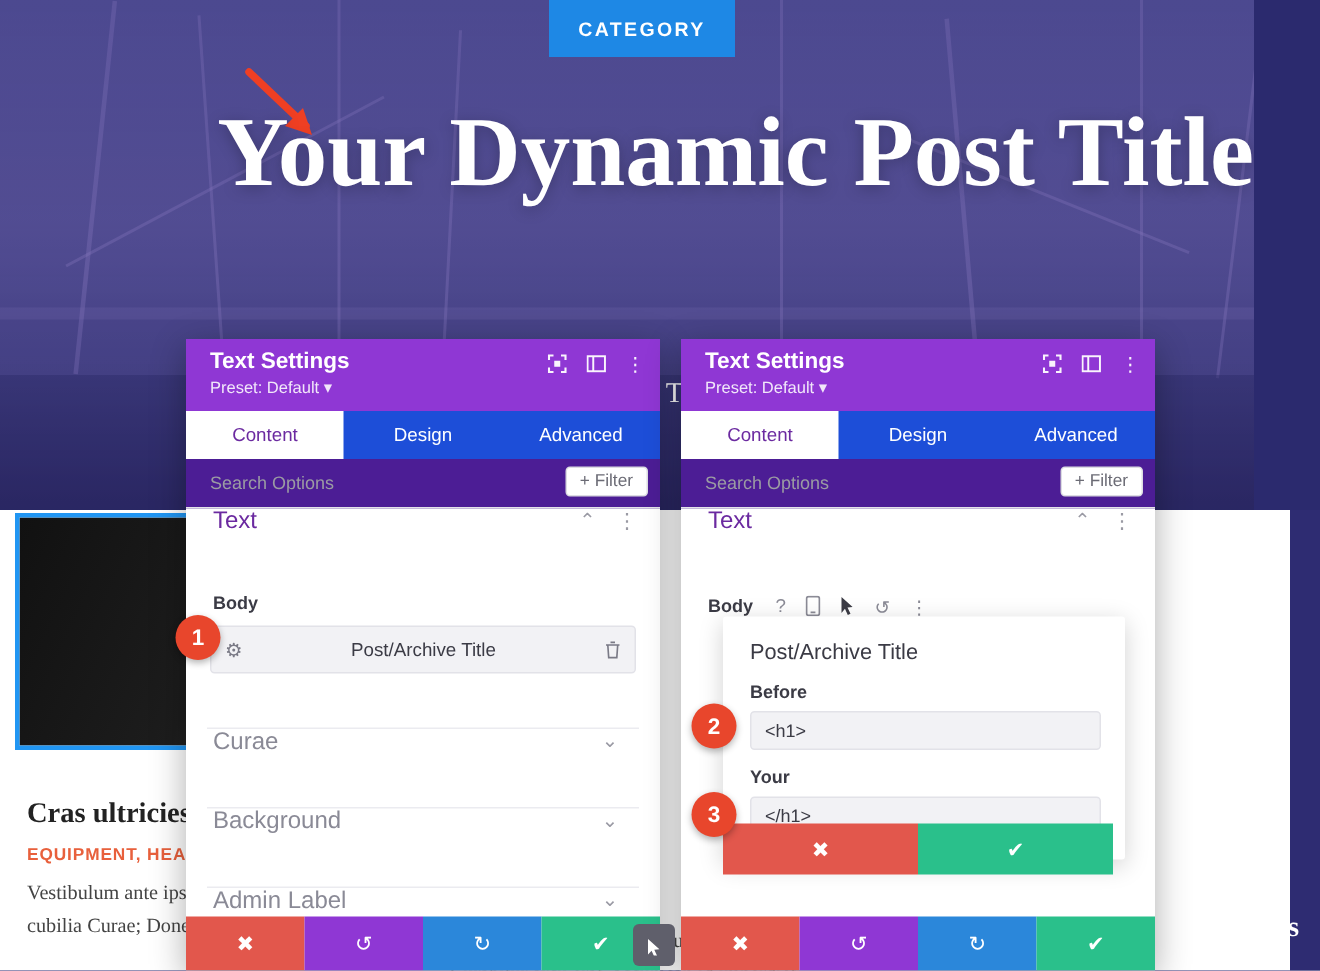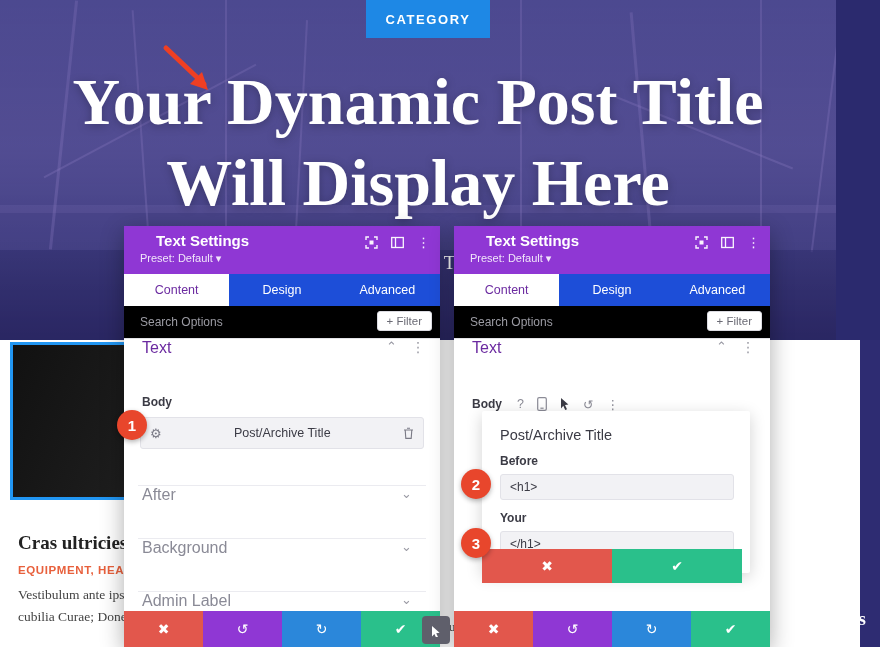--- a/index.html
+++ b/index.html
@@ -50,21 +50,21 @@
     color: #fff;
     font-size: 13px;
     font-weight: bold;
     letter-spacing: 1.6px;
     display: flex; align-items: center; justify-content: center;
   }
 
   .hero-title {
     position: absolute;
     left: 0; right: 0; top: 62px;
-    text-align: center;
+    text-align: right;
     color: #fff;
     font-family: "Liberation Serif", serif;
     font-weight: bold;
     font-size: 66px;
     line-height: 1.22;
     text-shadow: 0 2px 10px rgba(0,0,0,.25);
   }
 
   .red-arrow { position: absolute; left: 160px; top: 44px; width: 60px; height: 52px; }
 
@@ -143,39 +143,39 @@
   .panel-a { left: 124px; top: 226px; width: 316px; height: 421px; }
   .panel-b { left: 454px; top: 226px; width: 316px; height: 421px; }
 
   .panel-head {
     background: #8f37d4;
     height: 48px;
     position: relative;
     color: #fff;
     padding: 6px 12px 0 16px;
   }
-  .panel-title { font-size: 15px; font-weight: bold; line-height: 1.25; margin-left: 16px; }
+  .panel-title { font-size: 15px; font-weight: bold; line-height: 1.25; }
   .panel-preset { font-size: 11px; opacity: .88; margin-top: 1px; }
   .head-icons {
     position: absolute; right: 10px; top: 9px;
     display: flex; gap: 13px; align-items: center;
   }
   .head-icons span { opacity: .95; display:flex; align-items:center; }
 
   .tabs {
     display: flex; background: #1d4ed8; height: 32px;
   }
   .tab {
     flex: 1; display: flex; align-items: center; justify-content: center;
     color: #fff; font-size: 12.5px;
   }
   .tab.active { background: #fff; color: #6b2aa0; font-weight: normal; }
 
   .searchbar {
-    height: 33px; background: #000000; border-bottom: 1px solid #e3e3e8;
+    height: 33px; background: #4c1d95; border-bottom: 1px solid #e3e3e8;
     display: flex; align-items: center; position: relative;
   }
   .search-ph { color: #9b9ba3; font-size: 12px; padding-left: 16px; }
   .filter-btn {
     position: absolute; right: 8px; top: 5px;
     background: #fff; border: 1px solid #dcdce2; border-radius: 3px;
     font-size: 11.5px; color: #6b6b75; padding: 3px 9px;
   }
 
   .section-row {
@@ -287,21 +287,20 @@
 
   <div class="red-arrow">
     <svg width="60" height="52" viewBox="0 0 60 52">
       <line x1="6" y1="4" x2="44" y2="40" stroke="#ef3f23" stroke-width="5" stroke-linecap="round"></line>
       <polygon points="48,46 30,40 42,28" fill="#ef3f23"></polygon>
     </svg>
   </div>
 
   <div class="hero-title">
     <div>Your Dynamic Post Title</div>
-    <div>Will Display Here</div>
   </div>
 
   <div class="see-below">See below for the Dynamic Post Title Display Here Source</div>
 </div>
 
 <div class="lower">
   <div class="lower-band"></div>
   <div class="lower-white">
     <div class="post-image">
       <div class="figure"></div>
@@ -367,21 +366,21 @@
       <svg width="11" height="13" viewBox="0 0 11 13">
           <path d="M1 3h9M4 1.2h3M2.2 3l.6 8.4h5.4L8.8 3" stroke="#7a7a86" stroke-width="1.1" fill="none"></path>
         </svg>
     </span>
   </div>
 
   <div style="height:36px"></div>
   <div class="divider"></div>
 
   <div class="section-row">
-    <div class="section-title muted">After</div>
+    <div class="section-title muted">Curae</div>
     <div class="chev">⌄</div>
   </div>
   <div class="divider"></div>
 
   <div class="section-row">
     <div class="section-title muted">Background</div>
     <div class="chev">⌄</div>
   </div>
   <div class="divider"></div>
 

